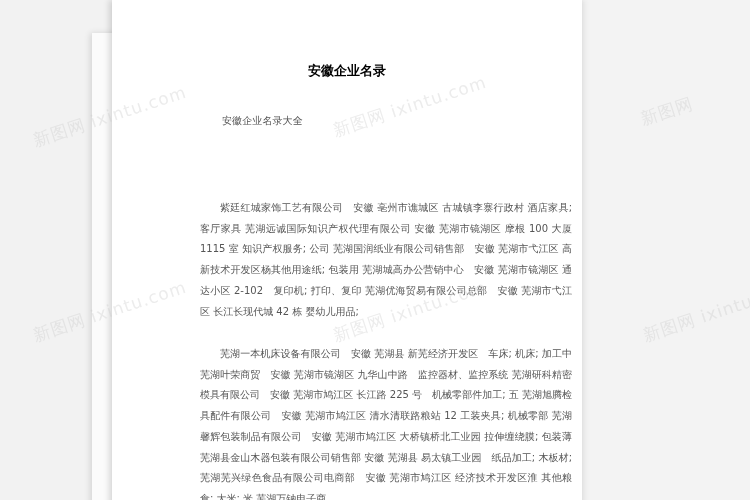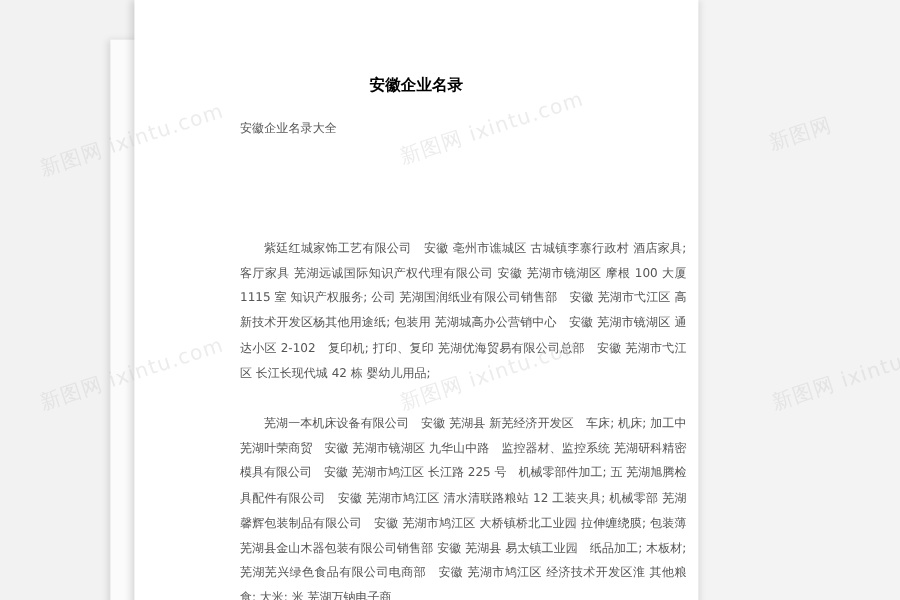--- a/index.html
+++ b/index.html
@@ -44,21 +44,21 @@
   }
 </style>
 </head>
 <body>
 
 <div class="back-page"></div>
 <div class="right-shade"></div>
 
 <div class="page">
   <div class="title">安徽企业名录</div>
-  <div class="line" style="top:100px;">安徽企业名录大全</div>
+  <div class="line" style="top:114px;margin-left:22px;">安徽企业名录大全</div>
 
   <div class="para" style="top:198px;">
     <p>紫廷红城家饰工艺有限公司　安徽 亳州市谯城区 古城镇李寨行政村 酒店家具; 客厅家具 芜湖远诚国际知识产权代理有限公司 安徽 芜湖市镜湖区 摩根 100 大厦 1115 室 知识产权服务; 公司 芜湖国润纸业有限公司销售部　安徽 芜湖市弋江区 高新技术开发区杨其他用途纸; 包装用 芜湖城高办公营销中心　安徽 芜湖市镜湖区 通达小区 2-102　复印机; 打印、复印 芜湖优海贸易有限公司总部　安徽 芜湖市弋江区 长江长现代城 42 栋 婴幼儿用品;</p>
   </div>
   <div class="para" style="top:344px;">
     <p>芜湖一本机床设备有限公司　安徽 芜湖县 新芜经济开发区　车床; 机床; 加工中 芜湖叶荣商贸　安徽 芜湖市镜湖区 九华山中路　监控器材、监控系统 芜湖研科精密模具有限公司　安徽 芜湖市鸠江区 长江路 225 号　机械零部件加工; 五 芜湖旭腾检具配件有限公司　安徽 芜湖市鸠江区 清水清联路粮站 12 工装夹具; 机械零部 芜湖馨辉包装制品有限公司　安徽 芜湖市鸠江区 大桥镇桥北工业园 拉伸缠绕膜; 包装薄 芜湖县金山木器包装有限公司销售部 安徽 芜湖县 易太镇工业园　纸品加工; 木板材;　芜湖芜兴绿色食品有限公司电商部　安徽 芜湖市鸠江区 经济技术开发区淮 其他粮食; 大米; 米 芜湖万钠电子商</p>
   </div>
 </div>
 
 <div class="watermark" style="left:30px; top:105px;">新图网 ixintu.com</div>

